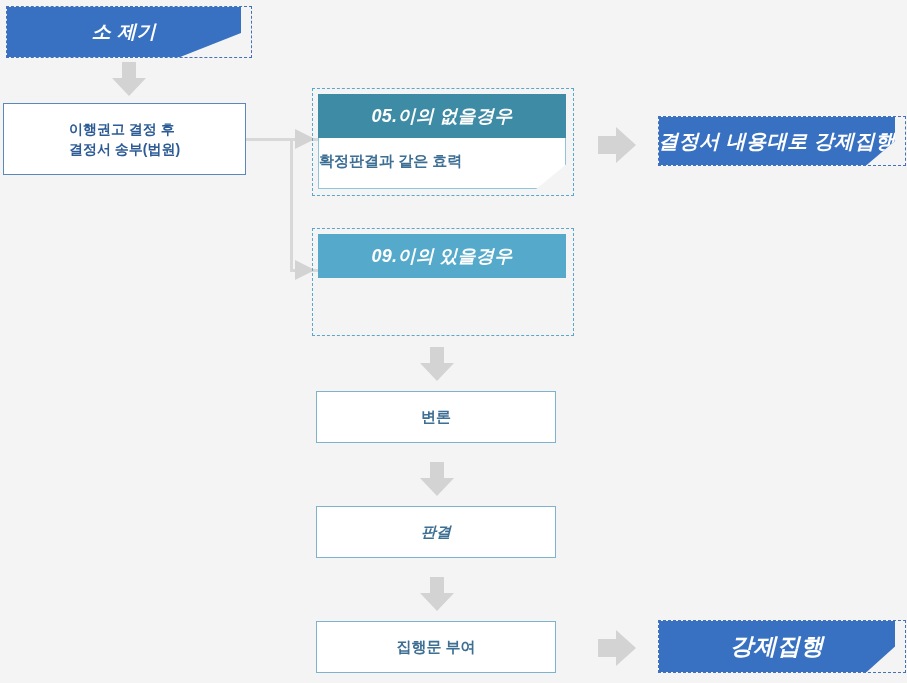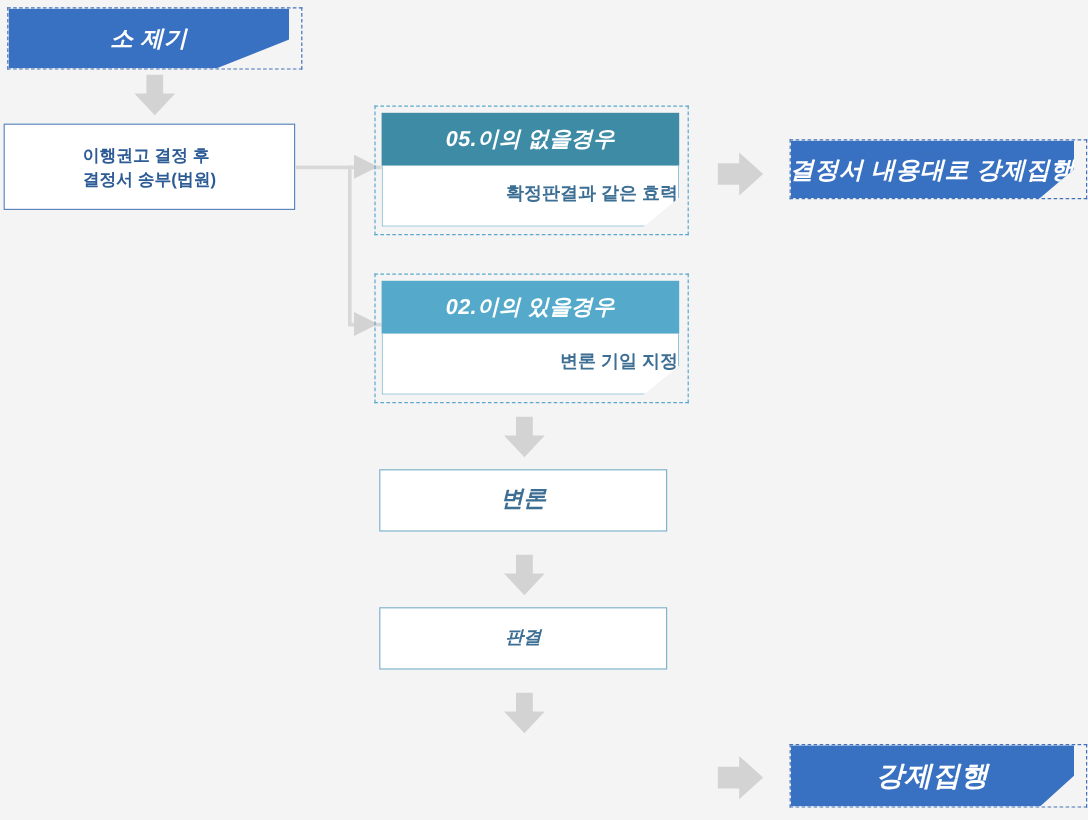--- a/index.html
+++ b/index.html
@@ -98,21 +98,21 @@
     position: absolute;
     left: 0; top: 44px;
     width: 100%;
     height: calc(100% - 44px);
     background: #ffffff;
     border: 1px solid #8fc4da;
     border-top: none;
     clip-path: polygon(0 0, 100% 0, 100% 52%, 88% 100%, 0 100%);
     display: flex;
     align-items: center;
-    justify-content: flex-end;
+    justify-content: flex-start;
   }
   .card-body-text {
     color: #3d6f94;
     font-weight: bold;
     font-size: 15px;
     white-space: nowrap;
     margin-bottom: 4px;
   }
 
   .arrow-shape { position: absolute; }
@@ -176,48 +176,48 @@
 
   <div class="banner-wrap" style="left:658px; top:116px; width:248px; height:50px;">
     <div class="banner-fill wide">
       <span class="banner-text" style="font-size:20px;">결정서 내용대로 강제집행</span>
     </div>
   </div>
 
   <div class="card-outer" style="left:312px; top:228px; width:262px; height:108px;">
     <div class="card-inner">
       <div class="card-head" style="background:#55aacb;">
-        <span class="card-head-text">02.이의 있을경우</span>
+        <span class="card-head-text">09.이의 있을경우</span>
       </div>
-      <div class="card-body">
-        <span class="card-body-text">변론 기일 지정</span>
-      </div>
     </div>
   </div>
 
   <svg class="arrow-shape" style="left:418px; top:347px;" width="38" height="36" viewBox="0 0 38 36">
     <polygon points="12,0 26,0 26,16 36,16 19,34 2,16 12,16" fill="#d3d3d3"></polygon>
   </svg>
 
   <div class="plain-box" style="left:316px; top:391px; width:240px; height:52px;">
-    <span class="pb-text" style="font-size:19px;font-style:italic;">변론</span>
+    <span class="pb-text" style="font-size:15px;">변론</span>
   </div>
 
   <svg class="arrow-shape" style="left:418px; top:462px;" width="38" height="36" viewBox="0 0 38 36">
     <polygon points="12,0 26,0 26,16 36,16 19,34 2,16 12,16" fill="#d3d3d3"></polygon>
   </svg>
 
   <div class="plain-box" style="left:316px; top:506px; width:240px; height:52px;">
     <span class="pb-text" style="font-size:15px;font-style:italic;">판결</span>
   </div>
 
   <svg class="arrow-shape" style="left:418px; top:577px;" width="38" height="36" viewBox="0 0 38 36">
     <polygon points="12,0 26,0 26,16 36,16 19,34 2,16 12,16" fill="#d3d3d3"></polygon>
   </svg>
 
+  <div class="plain-box" style="left:316px; top:621px; width:240px; height:52px;">
+    <span class="pb-text" style="font-size:15px;">집행문 부여</span>
+  </div>
 
   <svg class="arrow-shape" style="left:598px; top:628px;" width="40" height="40" viewBox="0 0 40 40">
     <polygon points="0,11 18,11 18,2 38,20 18,38 18,29 0,29" fill="#d3d3d3"></polygon>
   </svg>
 
   <div class="banner-wrap" style="left:658px; top:620px; width:248px; height:53px;">
     <div class="banner-fill wide">
       <span class="banner-text" style="font-size:23px;">강제집행</span>
     </div>
   </div>

